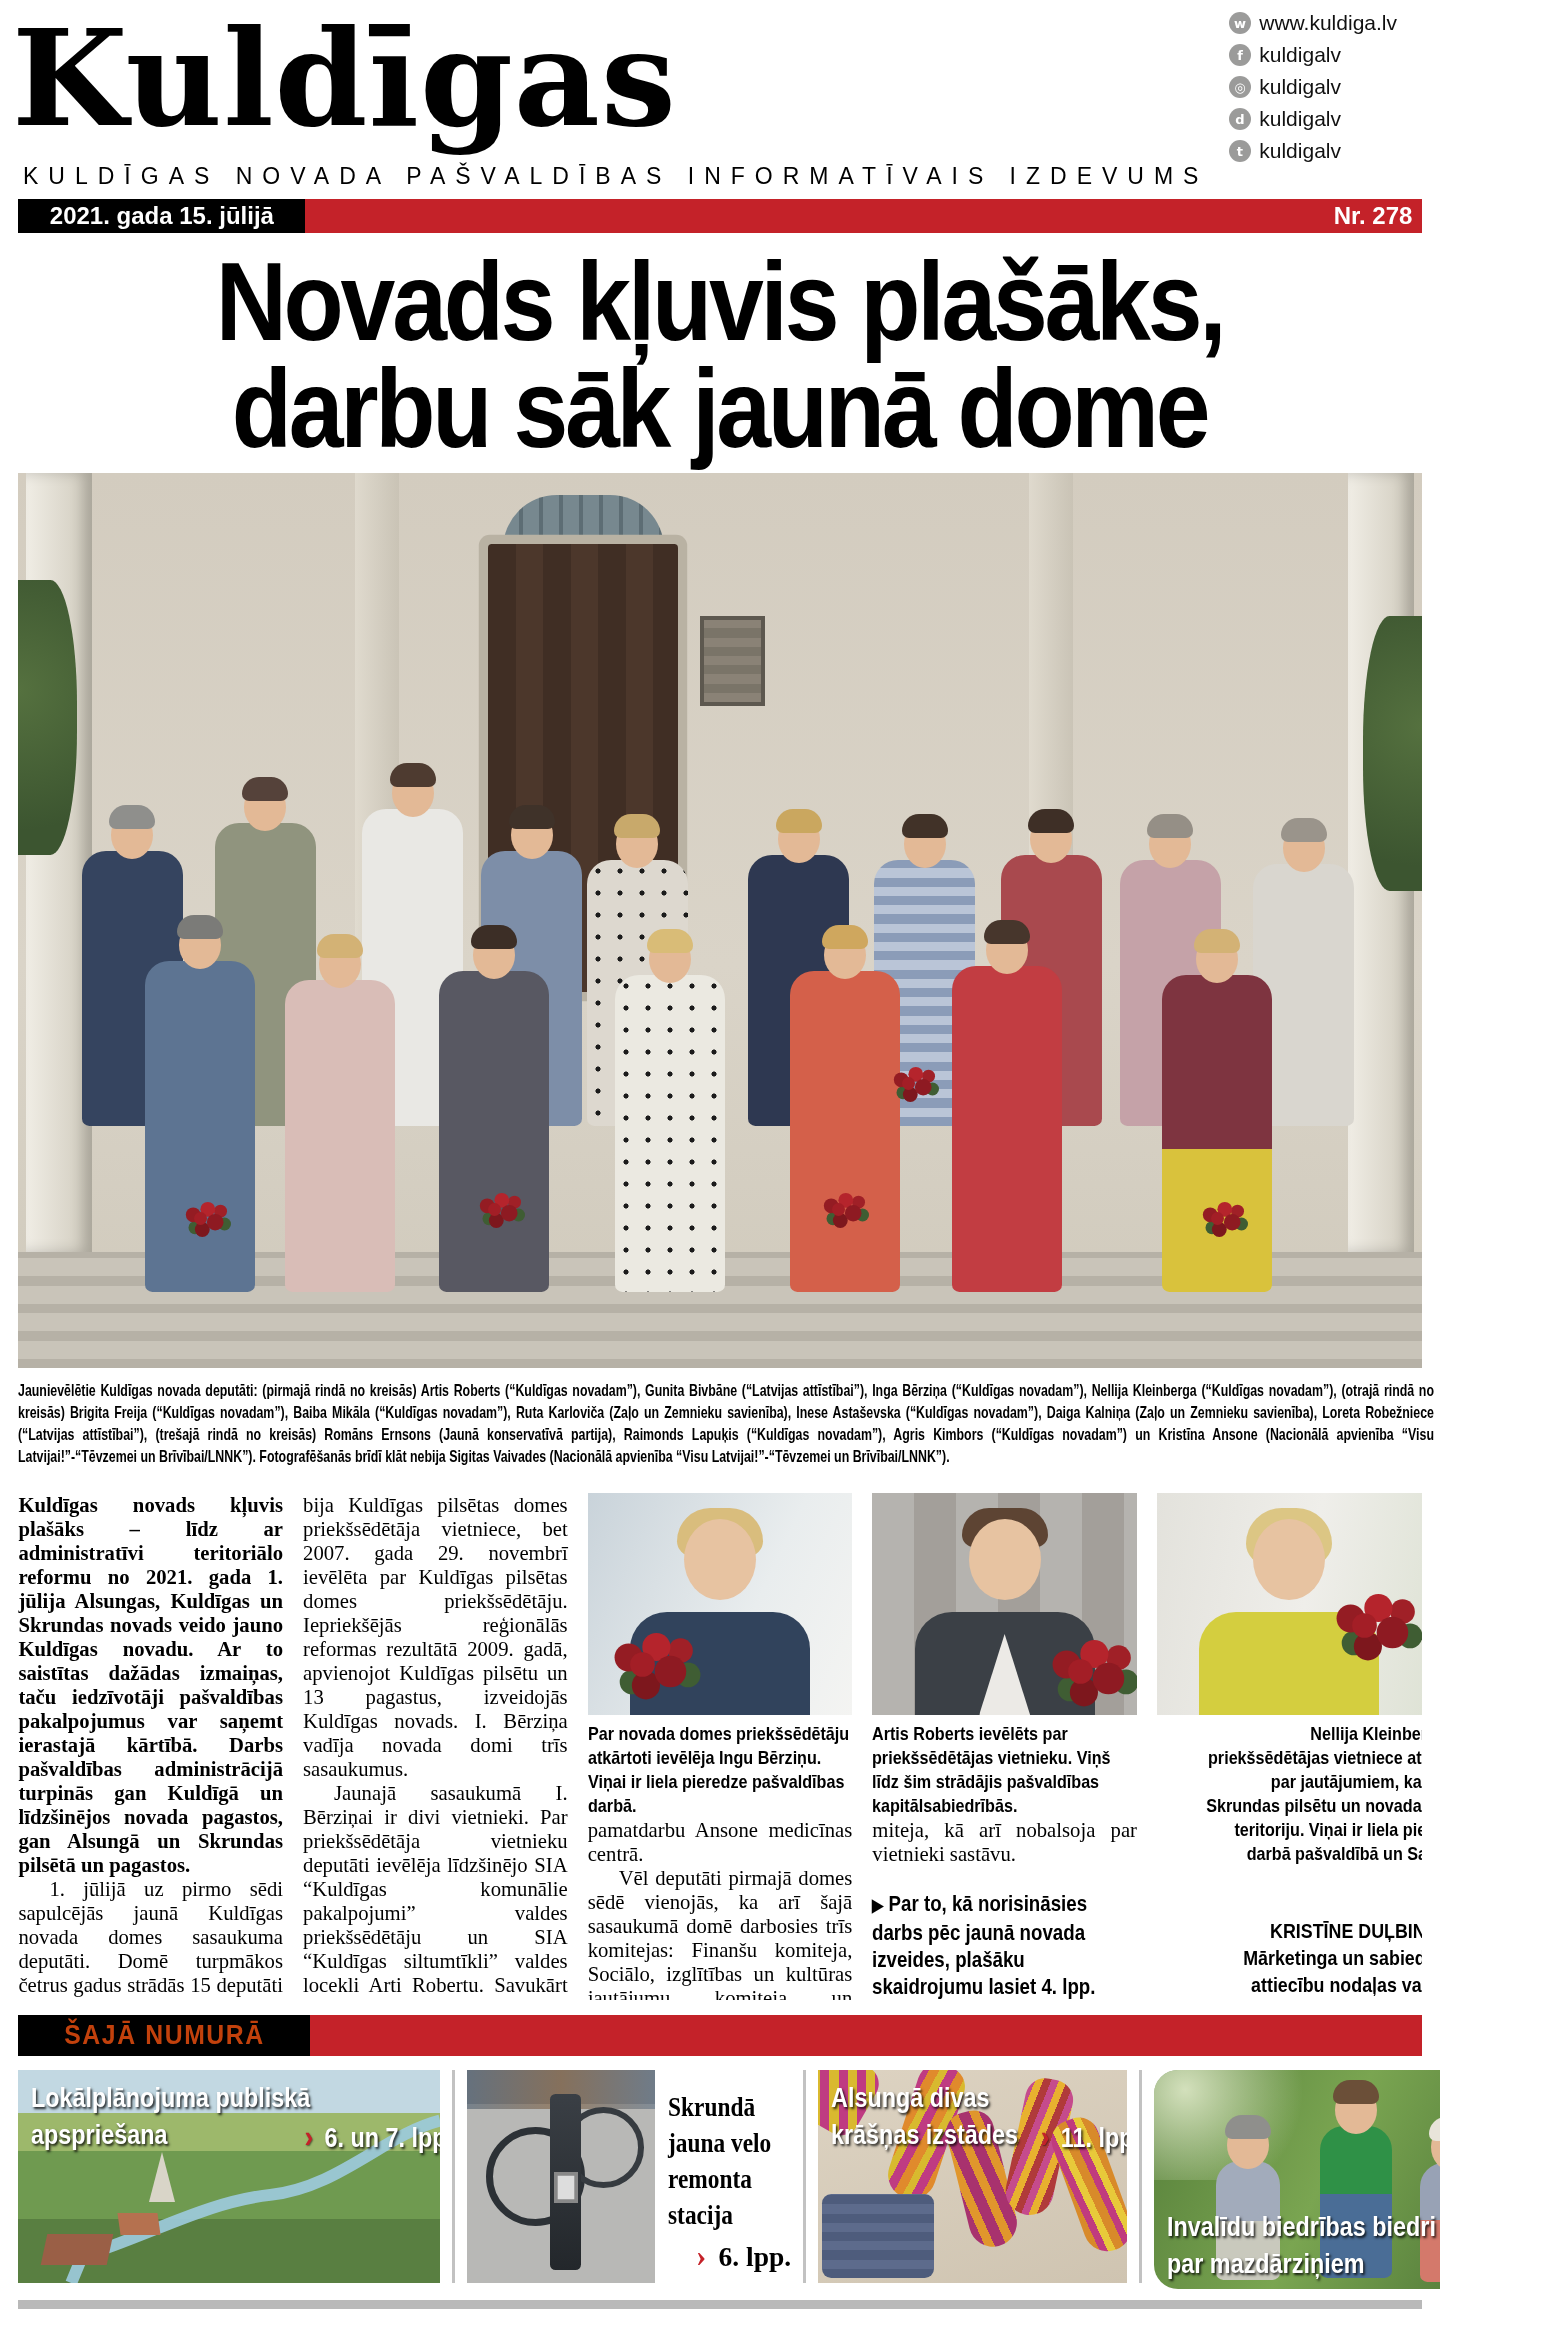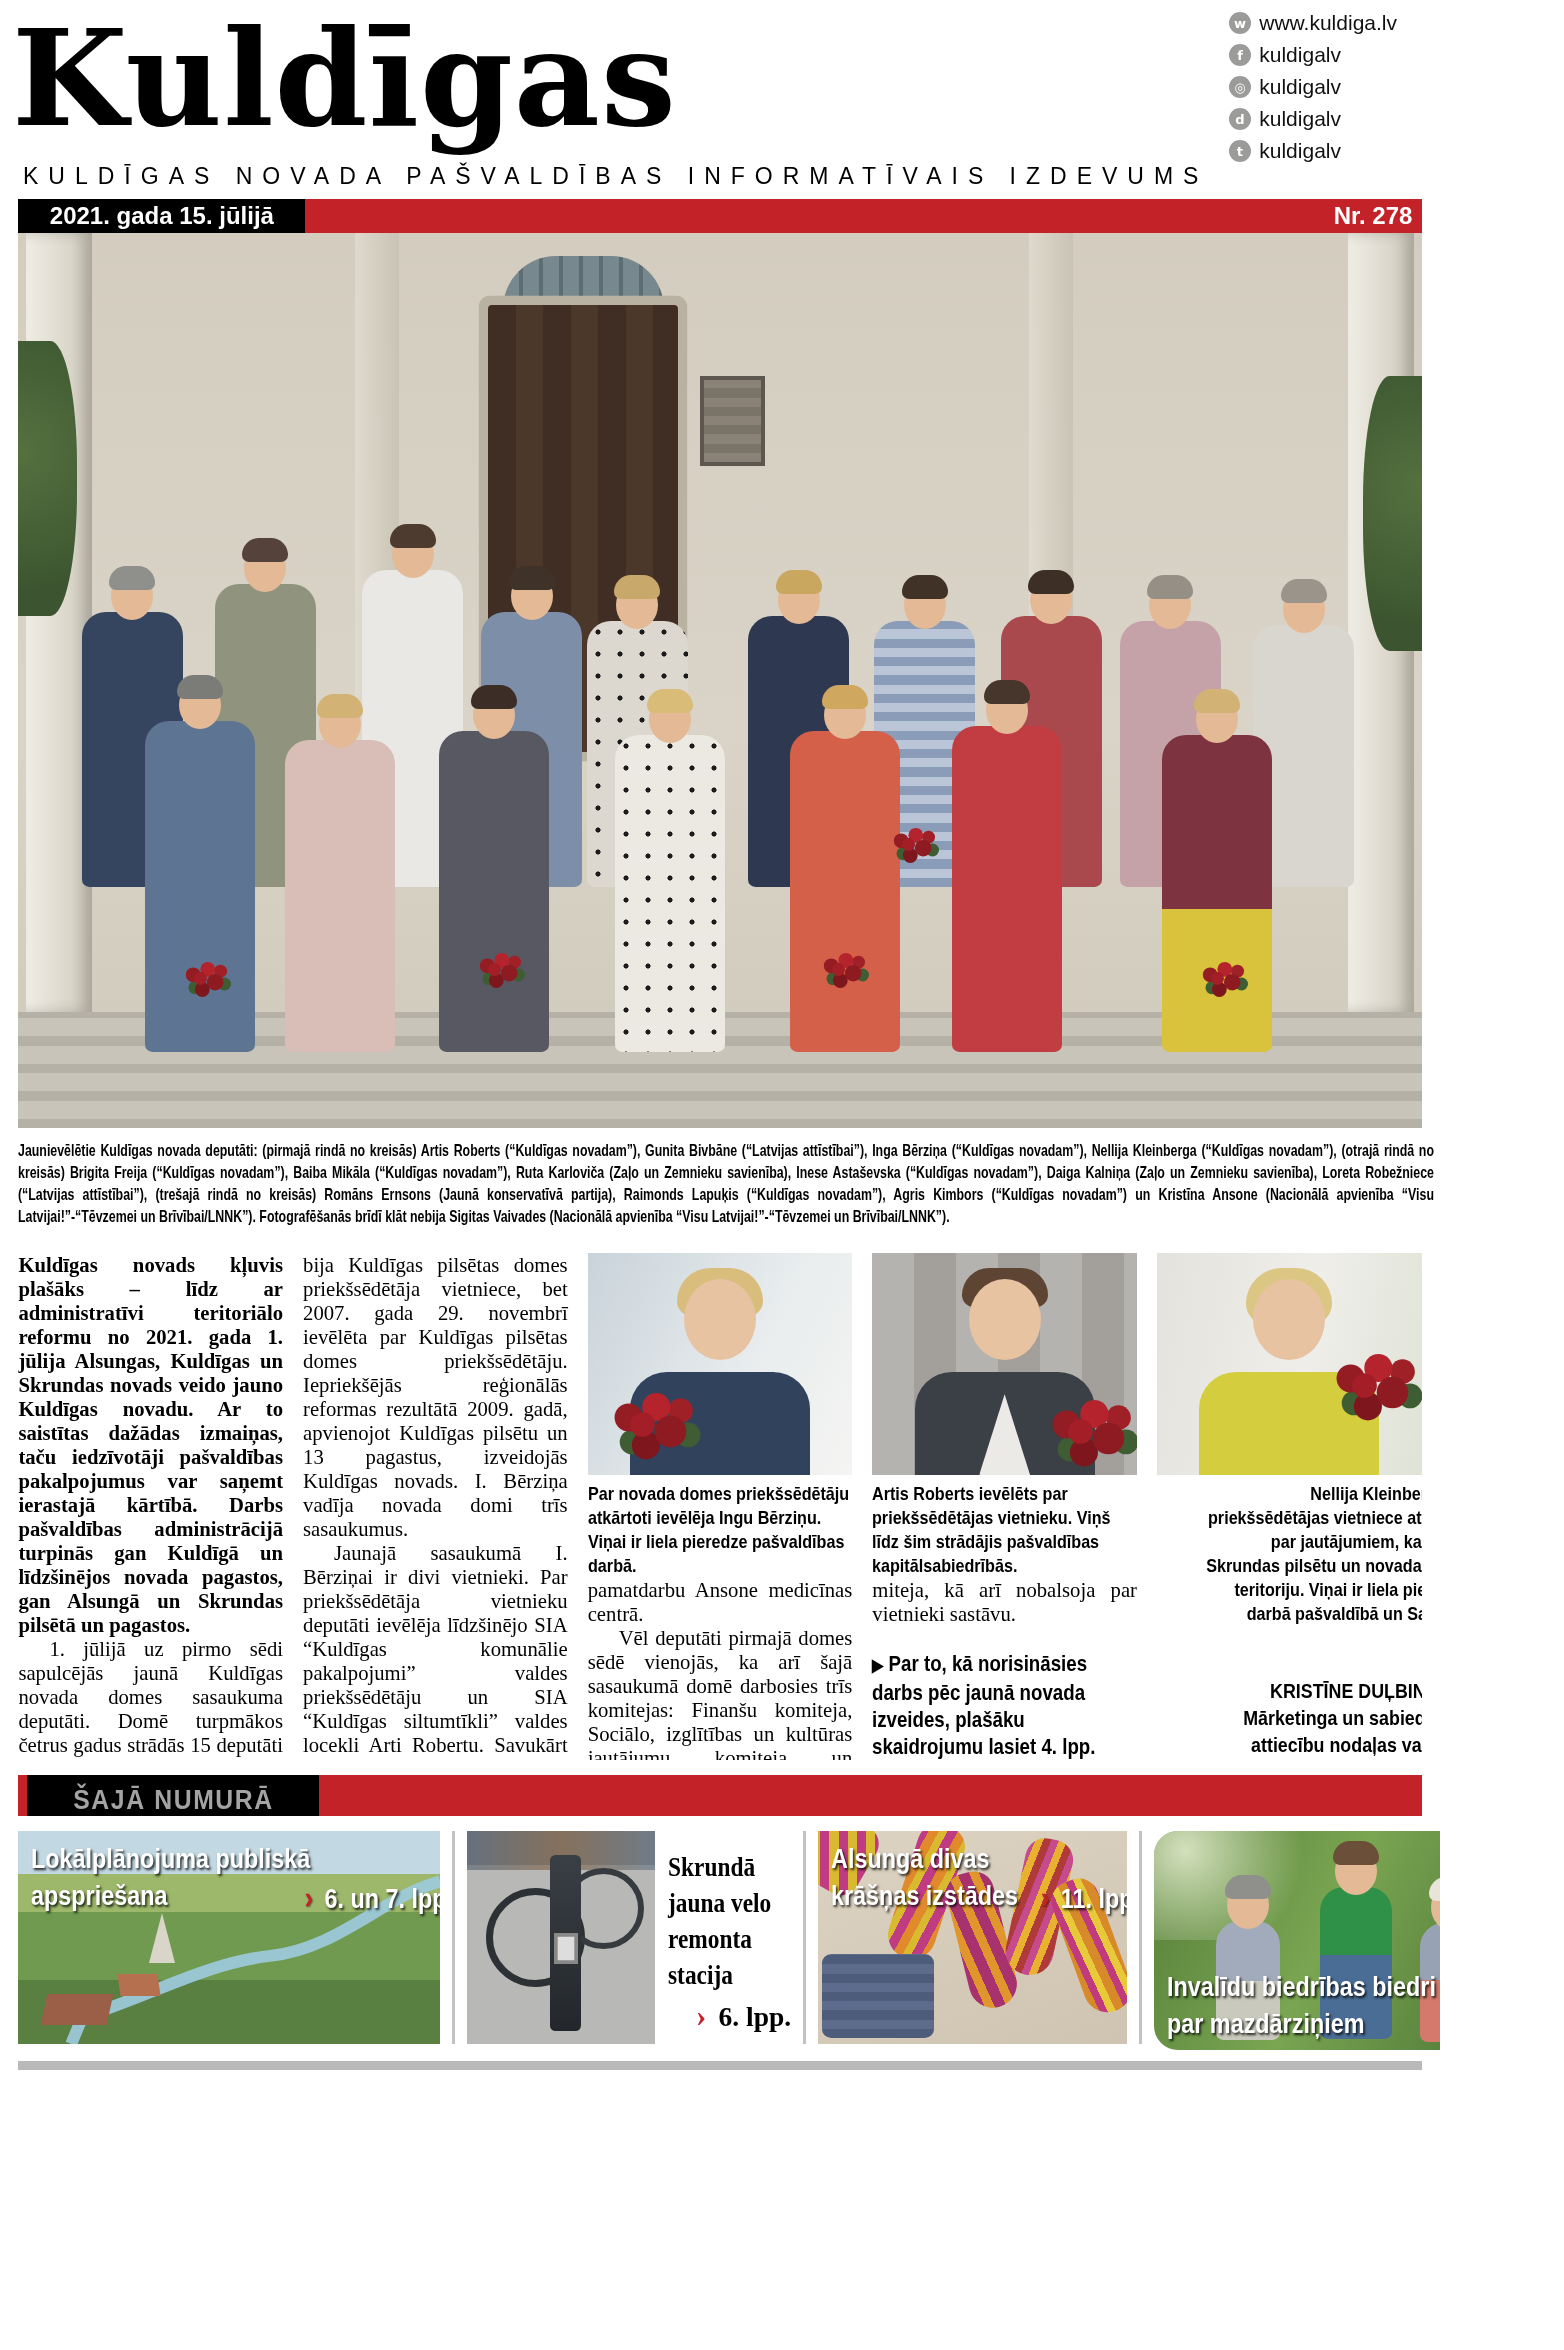--- a/index.html
+++ b/index.html
@@ -96,22 +96,22 @@
   .artis .itorso{background:#3b4046;}
   .shirt{position:absolute;left:50%;bottom:0;transform:translateX(-50%);width:51px;height:81px;background:#eceae6;
          clip-path:polygon(50% 0,100% 100%,0 100%);}
   .nellija{background:linear-gradient(100deg,#e3e2dc 0%,#efeeea 55%,#dfe3d6 100%);}
   .nellija .ihair{background:#dcc684;height:57px;border-radius:40px 40px 24px 24px;}
   .nellija .itorso{background:#d4ce3f;}
   .bigroses{transform:scale(1.9);}
 
   
   .sectionbar{height:41px;background:#c42229;margin:14.7px 6.4px 0;display:flex;}
-  .sectionlabel{background:#000;color:#a3a3a3;width:292px;display:flex;align-items:flex-end;justify-content:center;
-                font-family:"Liberation Sans",sans-serif;font-weight:bold;font-size:27.5px;letter-spacing:1.8px;margin-left:9px;}
+  .sectionlabel{background:#000;color:#c2410c;width:292px;display:flex;align-items:center;justify-content:center;
+                font-family:"Liberation Sans",sans-serif;font-weight:bold;font-size:27.5px;letter-spacing:1.8px;}
   .sectionlabel i{font-style:normal;display:inline-block;transform:scaleX(.9);}
 
   
   .teasers{display:flex;margin:14.7px 6.4px 0;height:219px;align-items:flex-start;}
   .vdiv{width:2.8px;background:#c2c2c2;height:213px;margin:0 12px;flex:0 0 2.8px;}
   .teaser{position:relative;height:213px;overflow:hidden;margin:0;flex:0 0 auto;}
   .t1{width:422px;}.t2{width:188px;}.t3{width:309px;}.t4{width:386px;height:219px;border-radius:24px;}
   .ovl{position:absolute;left:13px;top:9.2px;right:9.2px;color:#fff;font-family:"Liberation Sans",sans-serif;
        font-weight:bold;font-size:27.5px;line-height:37px;text-shadow:1.8px 1.8px 2.8px rgba(0,0,0,.85);}
   .ovl.bottom{top:auto;bottom:7.3px;}
@@ -187,20 +187,26 @@
       </ul>
     </div>
     <div class="subtitle">KULDĪGAS NOVADA PAŠVALDĪBAS INFORMATĪVAIS IZDEVUMS</div>
   </header>
 
   <div class="datebar">
     <span class="date">2021. gada 15. jūlijā</span>
     <span class="issue">Nr. 278</span>
   </div>
 
+  <h1 class="headline">
+    <span class="squeeze">
+      <span>Novads kļuvis plašāks,</span><br>
+      <span>darbu sāk jaunā dome</span>
+    </span>
+  </h1>
 
   <figure class="mainphoto">
     <i class="colwhite" style="left:7.3px"></i>
     <i class="colwhite" style="right:7.3px"></i>
     <i class="pilaster" style="left:24%"></i>
     <i class="pilaster" style="left:72%"></i>
     <i class="fanlight"></i>
     <i class="door"></i>
     <i class="plaque"></i>
     <i class="steps"></i>

